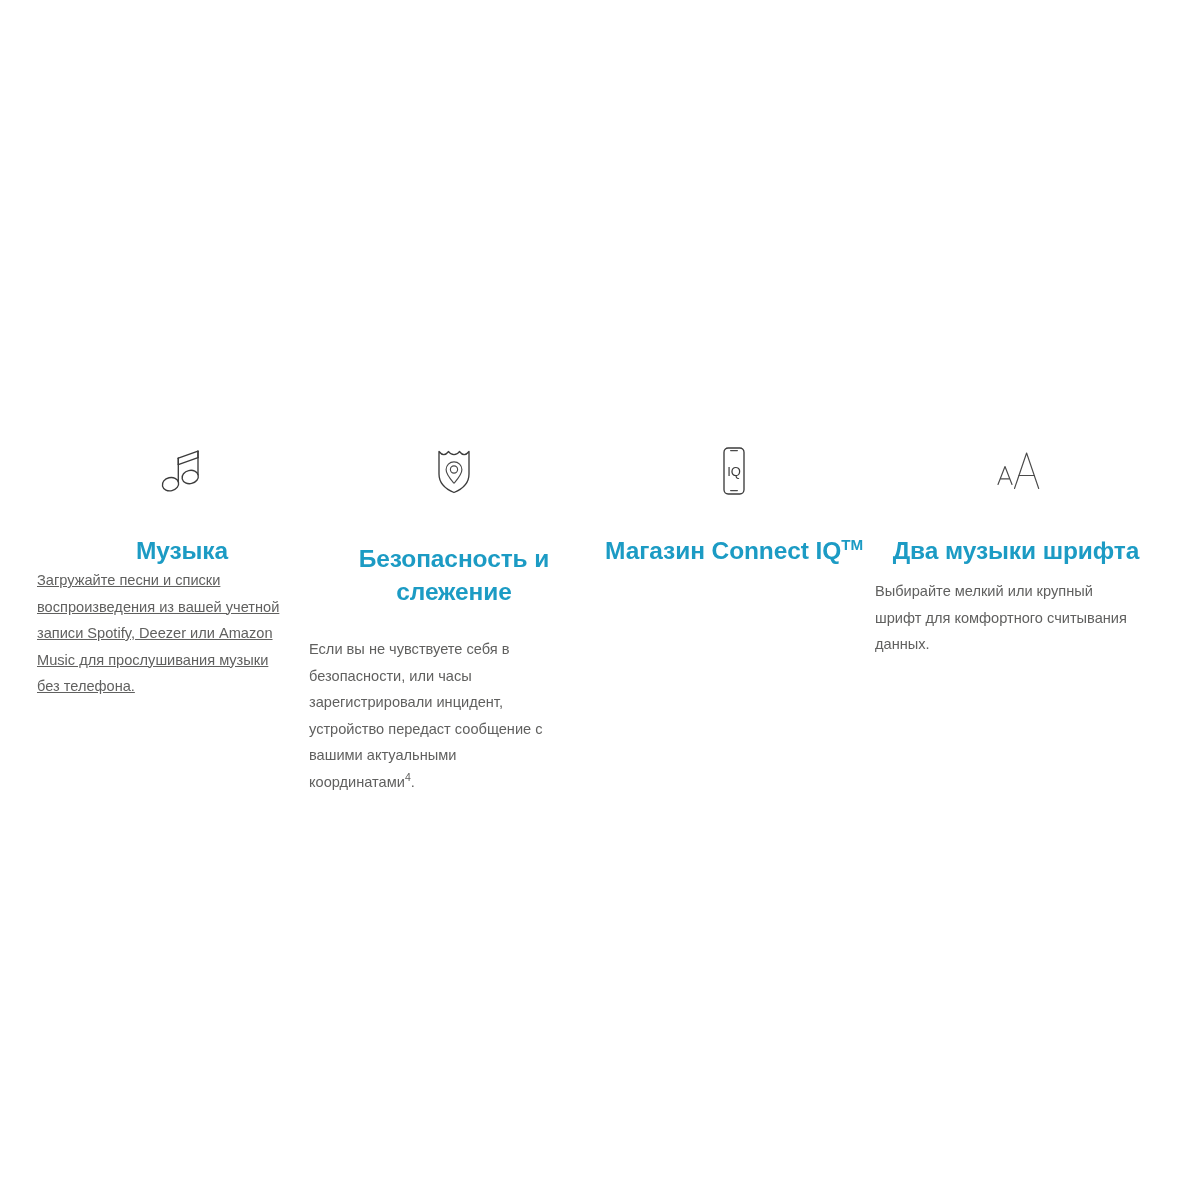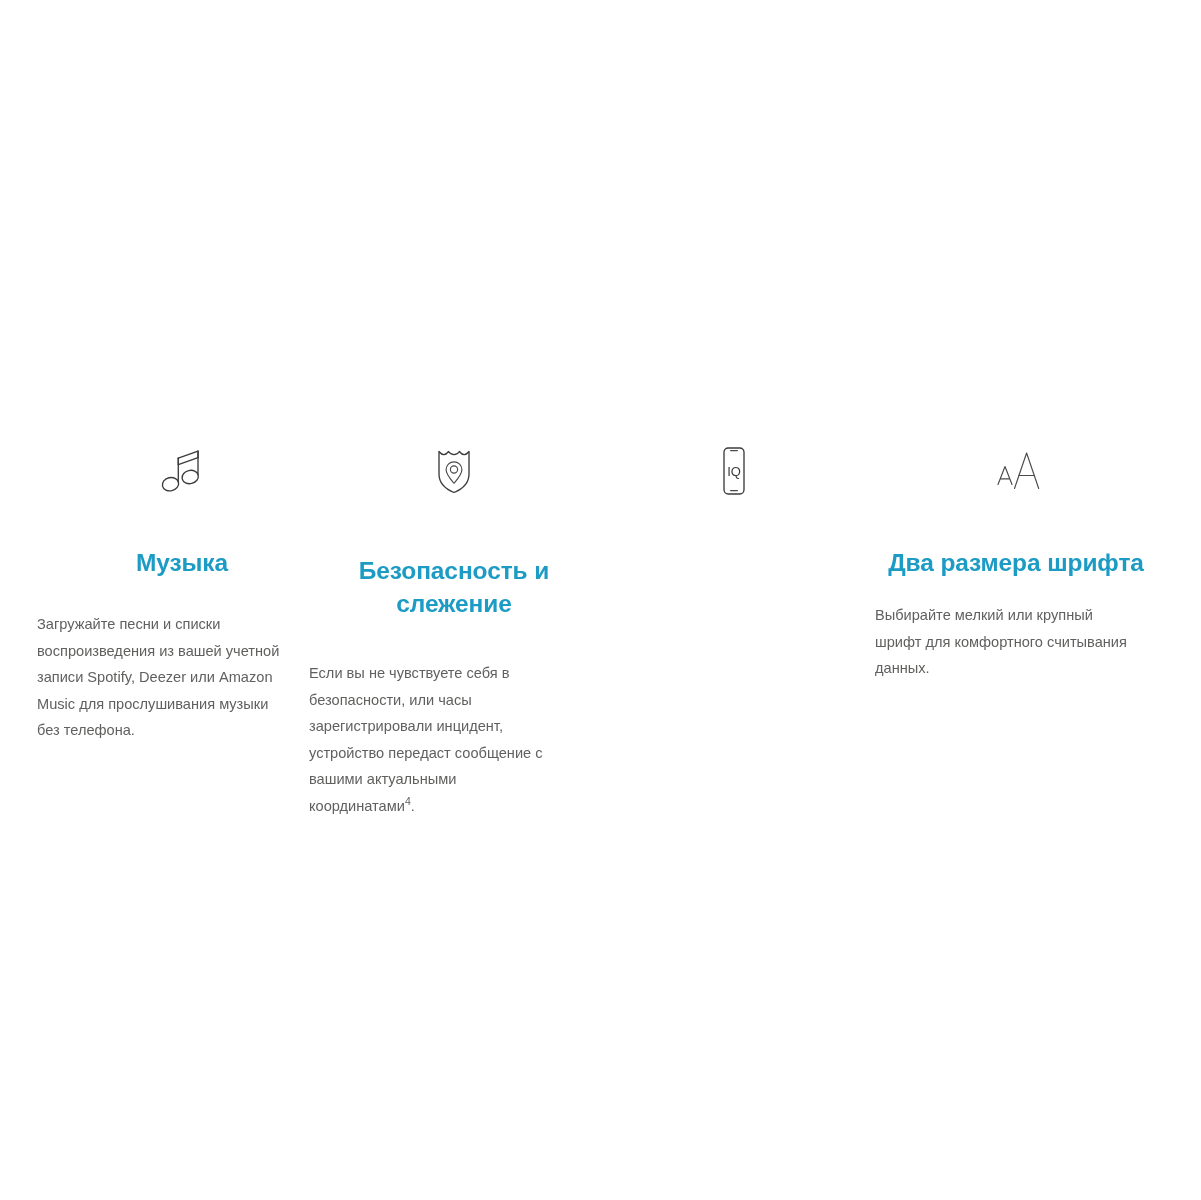--- a/index.html
+++ b/index.html
@@ -36,21 +36,20 @@
     display: flex;
     flex-direction: row;
     align-items: flex-start;
     justify-content: flex-start;
   }
 
   .feature-col {
     display: flex;
     flex-direction: column;
     align-items: center;
-    gap: 12px;
   }
 
   .feature-col.col-1 { width: 290px; margin-left: 37px; justify-content: space-between; }
   .feature-col.col-2 { width: 290px; margin-left: -18px; }
   .feature-col.col-3 { width: 290px; margin-left: -10px; }
   .feature-col.col-4 { width: 290px; margin-left: -8px; }
 
   .feature-icon {
     height: 62px;
     display: flex;
@@ -93,21 +92,21 @@
     margin: 0;
     padding: 0;
     width: 100%;
   }
   .feature-body sup {
     font-size: 0.72em;
     vertical-align: super;
     line-height: 0;
   }
 
-  .feature-col.col-1 .feature-body { margin-top: 20px; width: 255px; margin-right: 35px; }
+  .feature-col.col-1 .feature-body { width: 255px; margin-right: 35px; text-decoration: underline; }
   .feature-col.col-2 .feature-body { margin-top: 28px; width: 248px; margin-right: 42px; }
   .feature-col.col-3 .feature-body { margin-top: 21px; width: 268px; margin-right: 18px; }
   .feature-col.col-4 .feature-body { margin-top: 11px; width: 253px; margin-right: 29px; }
 
   .icon-stroke {
     fill: none;
     stroke: #3c3c3c;
     stroke-width: 1.35;
     stroke-linecap: round;
     stroke-linejoin: round;
@@ -190,35 +189,38 @@
 
           <rect class="icon-stroke" x="21.0" y="8.0" width="20.0" height="46.0" rx="4.2" ry="4.2"></rect>
 
           <path class="icon-stroke-thin" d="M27.6 10.6 L34.4 10.6"></path>
 
           <path class="icon-stroke-thin" d="M27.6 50.6 L34.4 50.6"></path>
 
           <text class="icon-text" x="31.0" y="35.8" text-anchor="middle">IQ</text>
         </svg>
       </div>
+      <h3 class="feature-title">
+        <span>Магазин Connect IQ</span><sup>TM</sup>
+      </h3>
     </div>
 
     <div class="feature-col col-4">
       <div class="feature-icon">
         <svg width="62" height="62" viewBox="0 0 62 62" aria-hidden="true">
 
           <path class="icon-stroke-thin" d="M13.0 44.5 L20.0 26.5 L27.0 44.5"></path>
           <path class="icon-stroke-thin" d="M15.6 38.8 L24.4 38.8"></path>
 
           <path class="icon-stroke-thin" d="M29.5 48.5 L41.6 13.0 L53.7 48.5"></path>
           <path class="icon-stroke-thin" d="M34.0 35.5 L49.2 35.5"></path>
         </svg>
       </div>
       <h3 class="feature-title">
-        <span>Два размера шрифта</span>
+        <span>Два музыки шрифта</span>
       </h3>
       <p class="feature-body">
         <span>Выбирайте мелкий или крупный шрифт для комфортного считывания данных.</span>
       </p>
     </div>
 
   </div>
 </div>
 
 </body></html>

